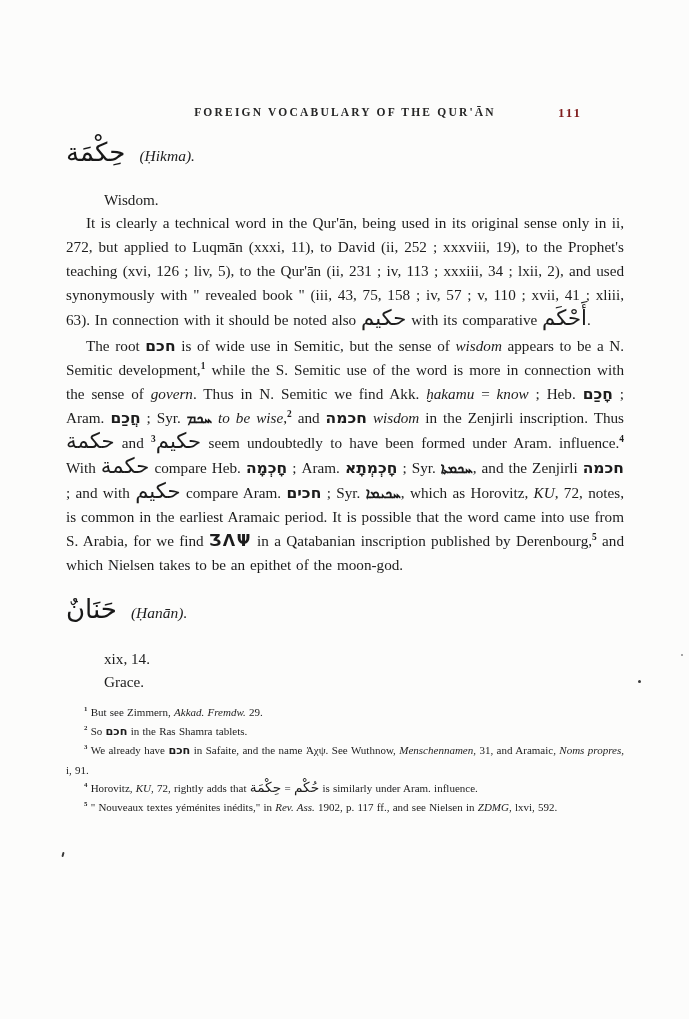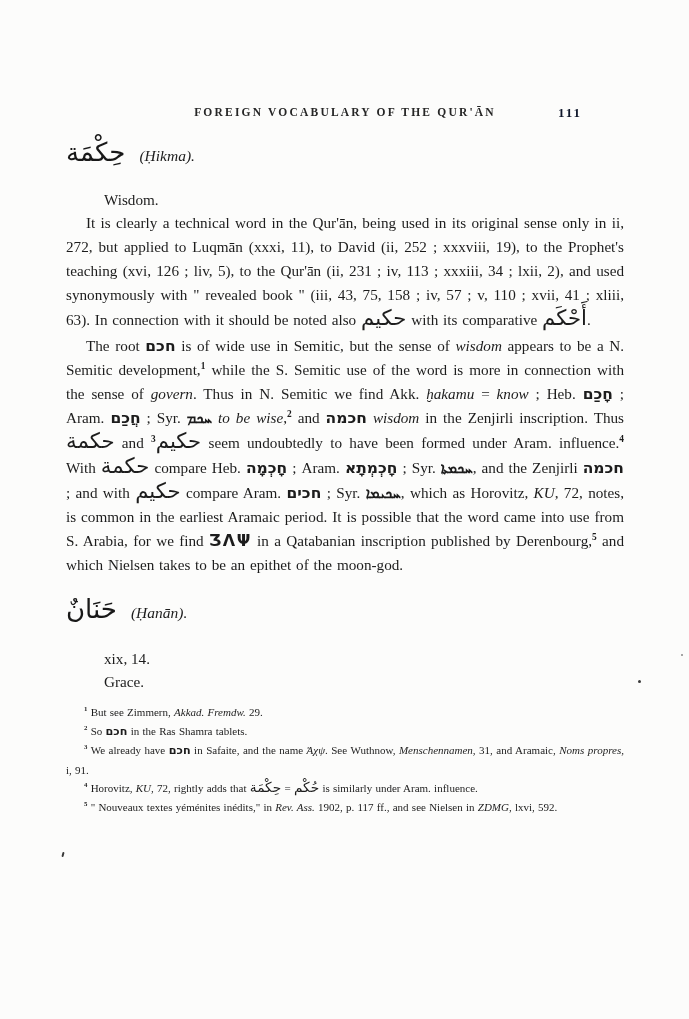--- a/index.html
+++ b/index.html
@@ -30,21 +30,21 @@
     letter-spacing:2.2px;
     color:#262626;
     white-space:nowrap;
   }
   .runhead .pagenum{
     position:absolute;
     right:42px;top:-1px;
     font-size:13px;
     font-weight:700;
     letter-spacing:2px;
-    color:#0f172a;
+    color:#7f1d1d;
   }
   .headword{
     margin:4px 0 10px 0;
     min-height:40px;
   }
   .ar-head{
     font-family:"DejaVu Sans",sans-serif;
     font-size:26px;
     line-height:1.1;
     color:#181818;
@@ -81,21 +81,21 @@
     text-indent:18px;
     word-spacing:0.5px;
   }
   
   .i{font-style:italic;}
   .he{font-family:"DejaVu Sans",sans-serif;font-weight:700;font-size:1.02em;}
   .ar{font-family:"DejaVu Sans",sans-serif;font-size:1.4em;line-height:1;}
   .footnotes .ar{font-size:1.25em;}
   .syr{font-family:"DejaVu Sans",sans-serif;font-weight:700;font-size:0.95em;}
   .osa{font-weight:700;letter-spacing:1.5px;font-family:"DejaVu Sans",sans-serif;font-size:1.05em;}
-  .grk{font-style:italic;}
+  .grk{}
   .fn{
     vertical-align:super;
     font-size:0.62em;
     font-weight:700;
     line-height:0;
   }
   .speck{
     position:absolute;
     background:#3a3a3a;
     border-radius:50%;

